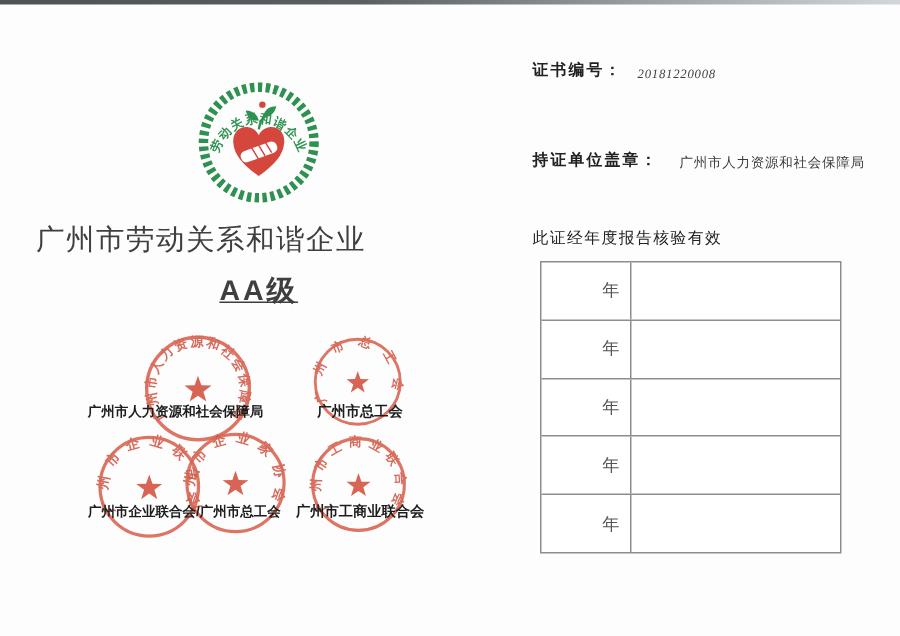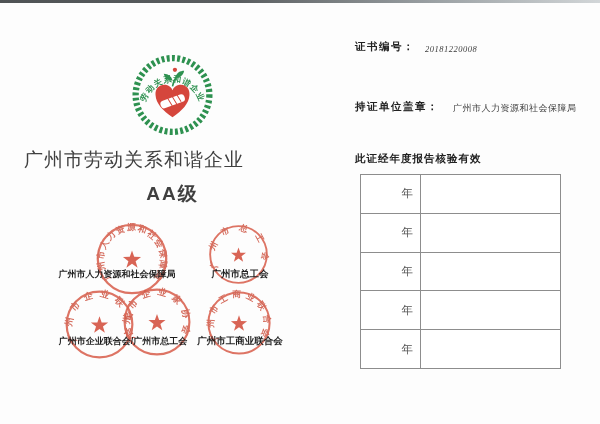--- a/index.html
+++ b/index.html
@@ -15,21 +15,21 @@
   .heart{fill:#d5463c;}
   .sprout{fill:#2e9150;}
   .stem{fill:none;stroke:#2e9150;stroke-width:1.6;}
   .bud{fill:#d5463c;}
   .hand{fill:#ffffff;}
   .fingers{stroke:#d5463c;stroke-width:1;fill:none;}
 
   .title1{position:absolute;left:24px;top:147px;width:265px;text-align:left;
           font-size:19px;font-weight:400;color:#3f3f3f;letter-spacing:1px;}
   .title2{position:absolute;left:40px;top:181px;width:265px;text-align:center;
-          font-size:19px;font-weight:700;color:#3f3f3f;letter-spacing:2px;}
+          font-size:19px;font-weight:700;color:#3f3f3f;letter-spacing:2px;text-decoration:underline;}
 
   .stamp{position:absolute;opacity:.88;}
   #st1{left:94px;top:221px;width:76px;height:76px;}
   #st2{left:207px;top:223px;width:63px;height:63px;}
   #st3{left:63px;top:288px;width:73px;height:73px;}
   #st4{left:121px;top:286px;width:72px;height:72px;}
   #st5{left:205px;top:289px;width:68px;height:68px;}
   .stamp-ring{fill:none;stroke:#d96250;stroke-width:2.4;}
   .stamp-star{fill:#d4503e;}
   .stamp-text{fill:#cf5847;font-weight:700;}
@@ -47,21 +47,21 @@
   .date{position:absolute;left:105px;top:361px;width:135px;text-align:center;
         font-size:12px;color:#3a3a3a;letter-spacing:2px;}
 
   
   .row-cert{position:absolute;left:355px;top:40px;display:flex;align-items:center;}
   .row-holder{position:absolute;left:355px;top:98px;display:flex;align-items:center;}
   .lab{font-size:10.5px;font-weight:700;color:#222;letter-spacing:1.5px;white-space:nowrap;}
   .val{font-family:"Liberation Serif",serif;color:#3c3c3c;white-space:nowrap;}
   #cert-val{font-size:8.5px;margin:3px 0 0 10px;letter-spacing:.5px;font-style:italic;}
   #holder-val{font-size:9px;margin:4px 0 0 14px;letter-spacing:.5px;}
-  .tbl-title{position:absolute;left:355px;top:152px;font-size:10.5px;font-weight:700;
+  .tbl-title{position:absolute;left:355px;top:152px;font-size:10.5px;font-weight:400;
              color:#222;letter-spacing:1px;}
   .ver-table{position:absolute;left:360px;top:174px;width:199px;height:193px;
              border:1px solid #8d8d8d;display:flex;flex-direction:column;background:#fff;}
   .ver-row{flex:1;display:flex;border-bottom:1px solid #8d8d8d;}
   .ver-row:last-child{border-bottom:none;}
   .cell-year{width:52px;border-right:1px solid #8d8d8d;display:flex;align-items:center;
              justify-content:flex-end;padding-right:7px;font-family:"Liberation Serif",serif;
              font-size:11.5px;color:#555;}
   .cell-blank{flex:1;}
 </style>

